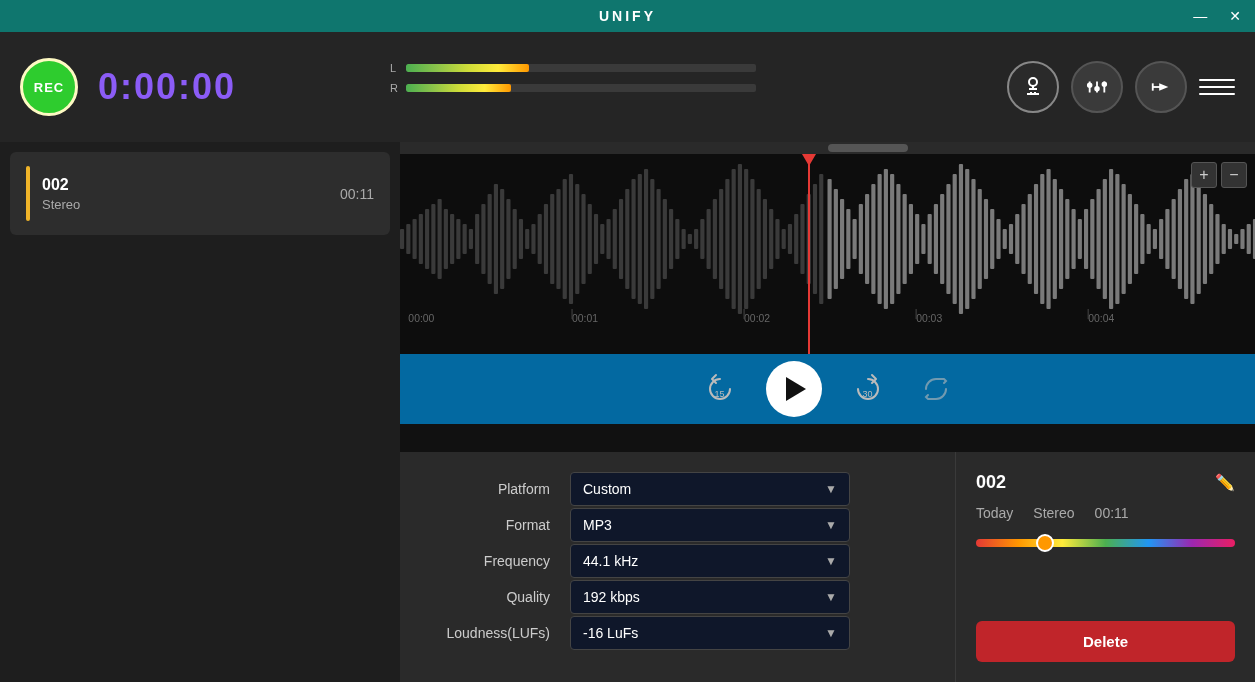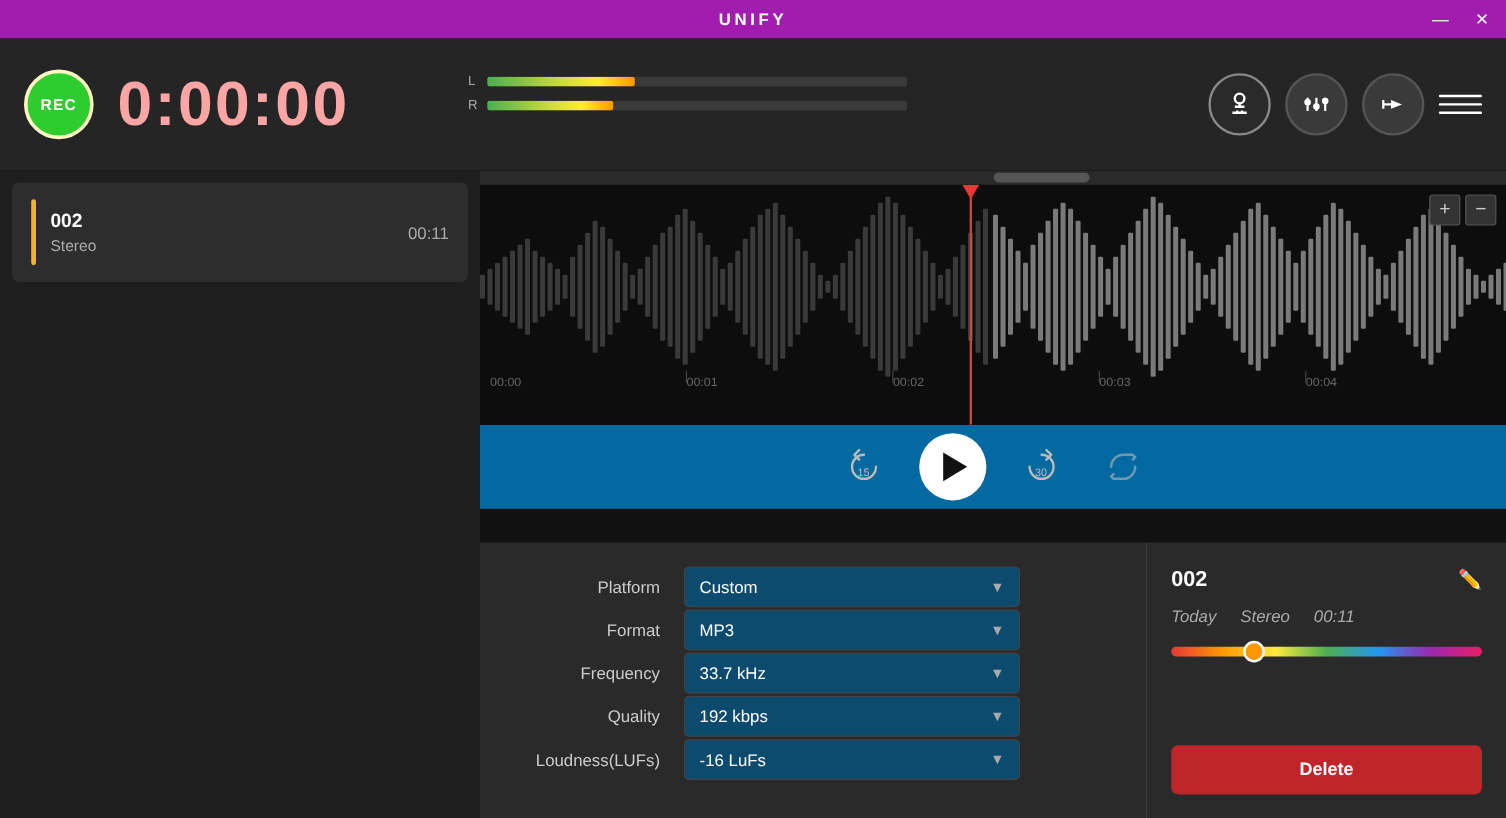--- a/index.html
+++ b/index.html
@@ -10,21 +10,21 @@
       font-family: 'Segoe UI', Arial, sans-serif;
       color: #fff;
       overflow: hidden;
       position: relative;
     }
 
     
     #title-bar {
       width: 100%;
       height: 32px;
-      background: #a21caf;
+      background: #0f766e;
       display: flex;
       align-items: center;
       justify-content: center;
       position: relative;
     }
     #title-bar .title {
       font-size: 14px;
       font-weight: bold;
       letter-spacing: 3px;
       color: #fff;
@@ -70,23 +70,23 @@
     }
     #rec-btn span {
       font-size: 13px;
       font-weight: bold;
       color: #fff;
       letter-spacing: 1px;
     }
 
     
     #timer {
-      font-size: 52px;
+      font-size: 36px;
       font-weight: bold;
-      color: #fca5a5;
+      color: #8b5cf6;
       letter-spacing: 2px;
     }
 
     
     #level-meters {
       position: absolute;
       left: 390px;
       top: 30px;
       display: flex;
       flex-direction: column;
@@ -370,21 +370,21 @@
     .settings-label {
       font-size: 14px;
       color: #ccc;
       width: 120px;
       text-align: right;
       flex-shrink: 0;
     }
     .settings-select {
       flex: 1;
       max-width: 280px;
-      background: #0c4a6e;
+      background: #0f172a;
       border: 1px solid #444;
       border-radius: 4px;
       color: #fff;
       padding: 8px 12px;
       font-size: 14px;
       display: flex;
       align-items: center;
       justify-content: space-between;
       cursor: pointer;
     }
@@ -416,21 +416,20 @@
       color: #aaa;
       cursor: pointer;
       font-size: 16px;
     }
     #info-panel-meta {
       display: flex;
       align-items: center;
       gap: 20px;
       font-size: 14px;
       color: #aaa;
-      font-style: italic;
     }
     
     #color-slider-container {
       width: 100%;
       height: 20px;
       position: relative;
     }
     #color-slider-track {
       width: 100%;
       height: 8px;
@@ -787,21 +786,21 @@
           <span class="settings-label">Format</span>
           <div class="settings-select">
             <span>MP3</span>
             <span class="chevron">▼</span>
           </div>
         </div>
 
         <div class="settings-row">
           <span class="settings-label">Frequency</span>
           <div class="settings-select">
-            <span>33.7 kHz</span>
+            <span>44.1 kHz</span>
             <span class="chevron">▼</span>
           </div>
         </div>
 
         <div class="settings-row">
           <span class="settings-label">Quality</span>
           <div class="settings-select">
             <span>192 kbps</span>
             <span class="chevron">▼</span>
           </div>

